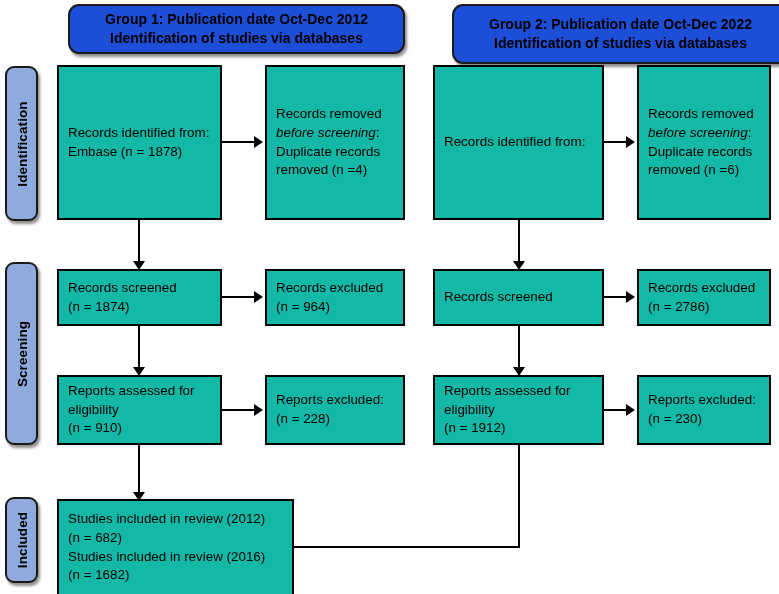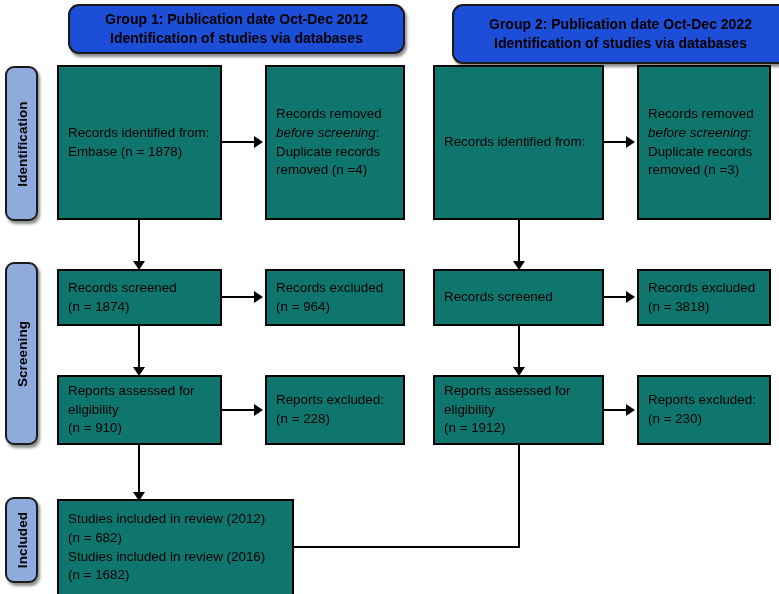--- a/index.html
+++ b/index.html
@@ -51,21 +51,21 @@
     text-align:center;
     font-size:14px;
     font-weight:bold;
     color:#000000;
     line-height:1.38;
   }
 
   
   .flow-box{
     position:absolute;
-    background:#0f766e;
+    background:#14b8a6;
     border:2.2px solid #000000;
     box-sizing:border-box;
     display:flex;
     flex-direction:column;
     justify-content:center;
     padding:0 9px;
   }
   .flow-box .line{
     font-size:13.4px;
     color:#000000;
@@ -173,36 +173,36 @@
   <div class="arrow down" style="left:133px; top:492px;"></div>
 
   <div class="flow-box" style="left:433px; top:65px; width:171px; height:155px;">
     <div class="line">Records identified from:</div>
   </div>
 
   <div class="flow-box" style="left:637px; top:65px; width:134px; height:155px;">
     <div class="line">Records removed</div>
     <div class="line"><em>before screening</em><span>:</span></div>
     <div class="line">Duplicate records</div>
-    <div class="line">removed  (n =3)</div>
+    <div class="line">removed  (n =6)</div>
   </div>
 
   <div class="conn h" style="left:604px; top:141px; width:24px;"></div>
   <div class="arrow right" style="left:626px; top:136px;"></div>
 
   <div class="conn v" style="left:518px; top:220px; height:48px;"></div>
   <div class="arrow down" style="left:513px; top:261px;"></div>
 
   <div class="flow-box" style="left:433px; top:269px; width:171px; height:57px;">
     <div class="line">Records screened</div>
   </div>
 
   <div class="flow-box" style="left:637px; top:269px; width:134px; height:57px;">
     <div class="line">Records excluded</div>
-    <div class="line">(n = 3818)</div>
+    <div class="line">(n = 2786)</div>
   </div>
 
   <div class="conn h" style="left:604px; top:296px; width:24px;"></div>
   <div class="arrow right" style="left:626px; top:291px;"></div>
 
   <div class="conn v" style="left:518px; top:326px; height:48px;"></div>
   <div class="arrow down" style="left:513px; top:367px;"></div>
 
   <div class="flow-box" style="left:433px; top:375px; width:171px; height:70px;">
     <div class="line">Reports assessed for</div>

